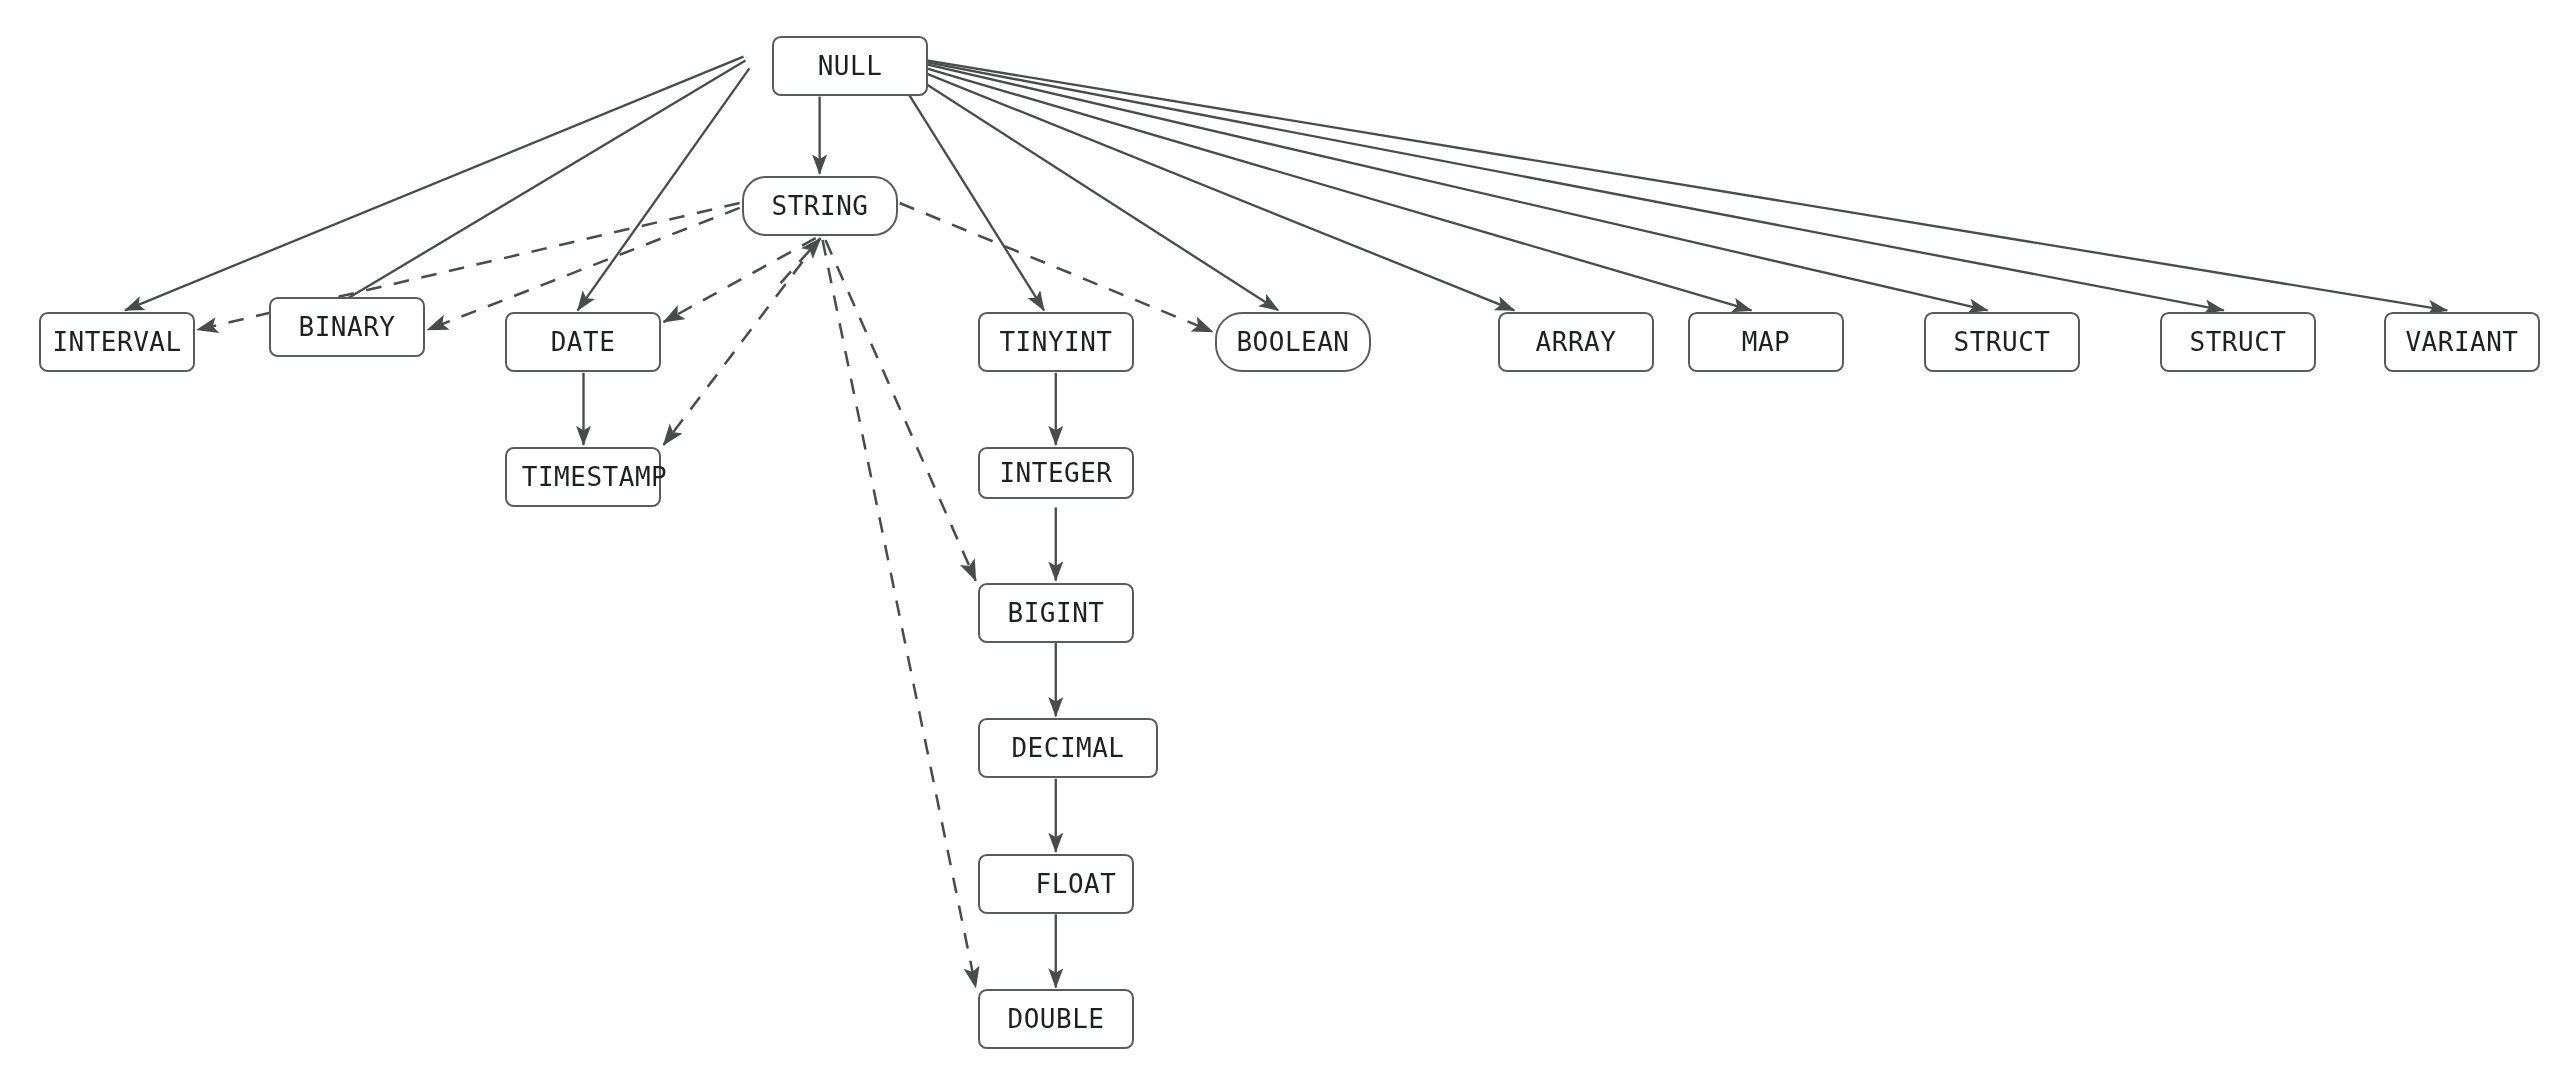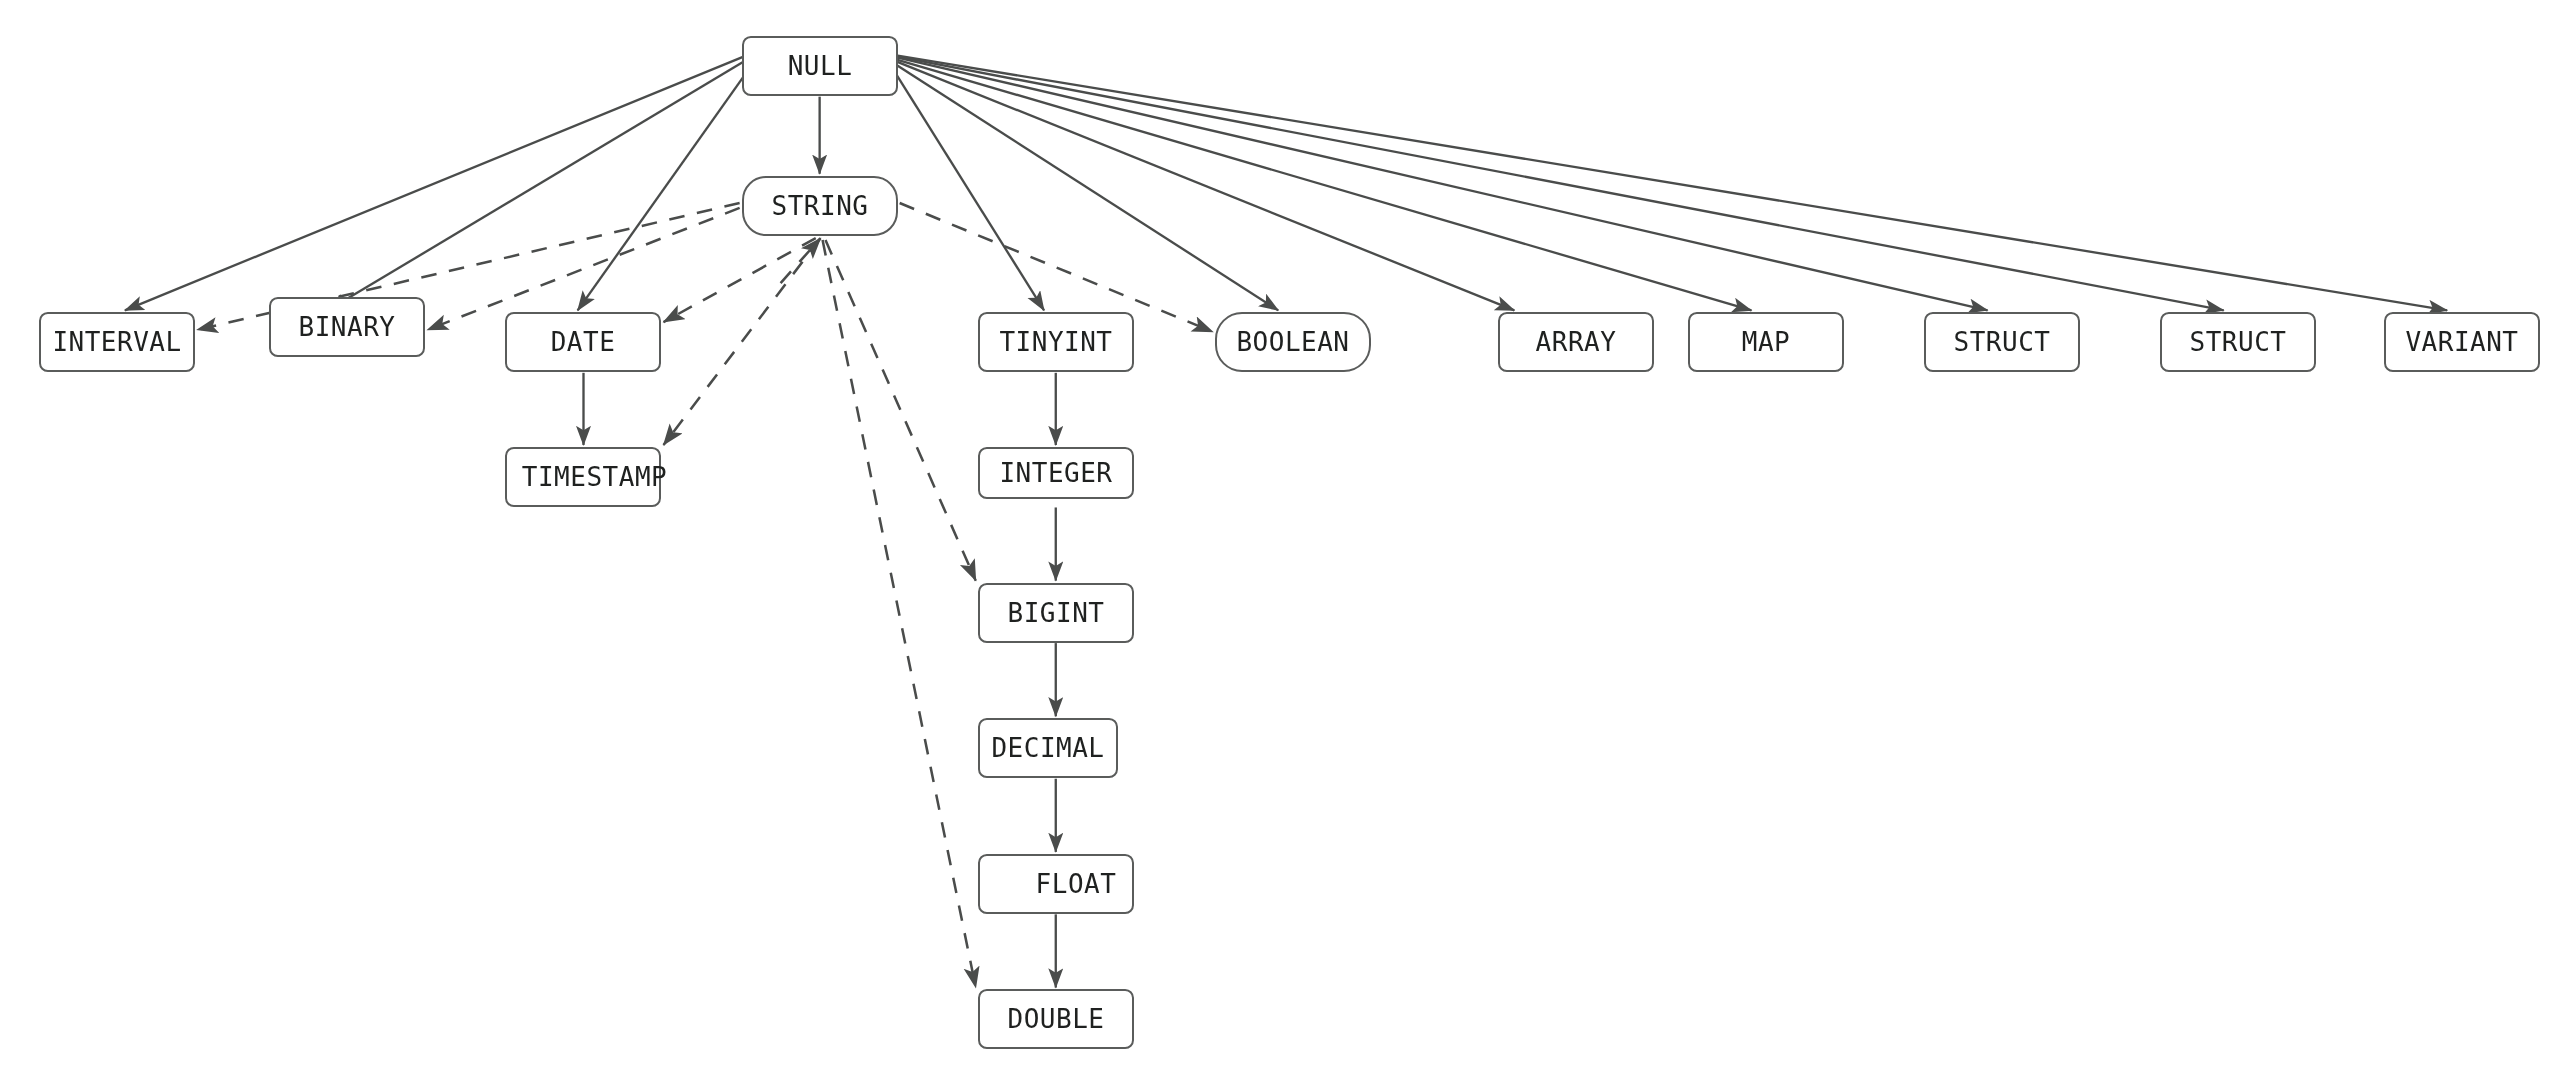--- a/index.html
+++ b/index.html
@@ -76,21 +76,21 @@
         <line x1="1082" y1="382" x2="1082" y2="456" stroke="#4a4c4b" stroke-width="2.4" marker-end="url(#arrowhead)"></line>
         <line x1="1082" y1="520" x2="1082" y2="595" stroke="#4a4c4b" stroke-width="2.4" marker-end="url(#arrowhead)"></line>
         <line x1="1082" y1="659" x2="1082" y2="734" stroke="#4a4c4b" stroke-width="2.4" marker-end="url(#arrowhead)"></line>
         <line x1="1082" y1="798" x2="1082" y2="873" stroke="#4a4c4b" stroke-width="2.4" marker-end="url(#arrowhead)"></line>
         <line x1="1082" y1="937" x2="1082" y2="1012" stroke="#4a4c4b" stroke-width="2.4" marker-end="url(#arrowhead)"></line>
         <line x1="598" y1="382" x2="598" y2="456" stroke="#4a4c4b" stroke-width="2.4" marker-end="url(#arrowhead)"></line>
         <line x1="800" y1="290" x2="841" y2="244" stroke="#4a4c4b" stroke-width="2.6" stroke-dasharray="16,13" marker-end="url(#arrowhead)"></line>
       </g>
   </svg>
   <div id="nodes-group">
-      <div class="node" style="left: 742px; top: 36px; width: 156px; height: 60px;">
+      <div class="node" style="left: 772px; top: 36px; width: 156px; height: 60px;">
         <span class="node-label">NULL</span>
       </div>
       <div class="node" style="left: 742px; top: 176px; width: 156px; height: 60px; border-radius: 24px;">
         <span class="node-label">STRING</span>
       </div>
       <div class="node" style="left: 39px; top: 312px; width: 156px; height: 60px;">
         <span class="node-label">INTERVAL</span>
       </div>
       <div class="node" style="left: 269px; top: 297px; width: 156px; height: 60px; text-align: center;">
         <span class="node-label">BINARY</span>
@@ -121,21 +121,21 @@
       </div>
       <div class="node" style="left: 2384px; top: 312px; width: 156px; height: 60px;">
         <span class="node-label">VARIANT</span>
       </div>
       <div class="node" style="left: 978px; top: 447px; width: 156px; height: 52px;">
         <span class="node-label">INTEGER</span>
       </div>
       <div class="node" style="left: 978px; top: 583px; width: 156px; height: 60px;">
         <span class="node-label">BIGINT</span>
       </div>
-      <div class="node" style="left: 978px; top: 718px; width: 140px; height: 60px;">
+      <div class="node" style="left: 978px; top: 718px; width: 180px; height: 60px;">
         <span class="node-label">DECIMAL</span>
       </div>
       <div class="node" style="left: 978px; top: 854px; width: 156px; height: 60px; padding-left: 40px;">
         <span class="node-label">FLOAT</span>
       </div>
       <div class="node" style="left: 978px; top: 989px; width: 156px; height: 60px;">
         <span class="node-label">DOUBLE</span>
       </div>
     </div>
 </div>

